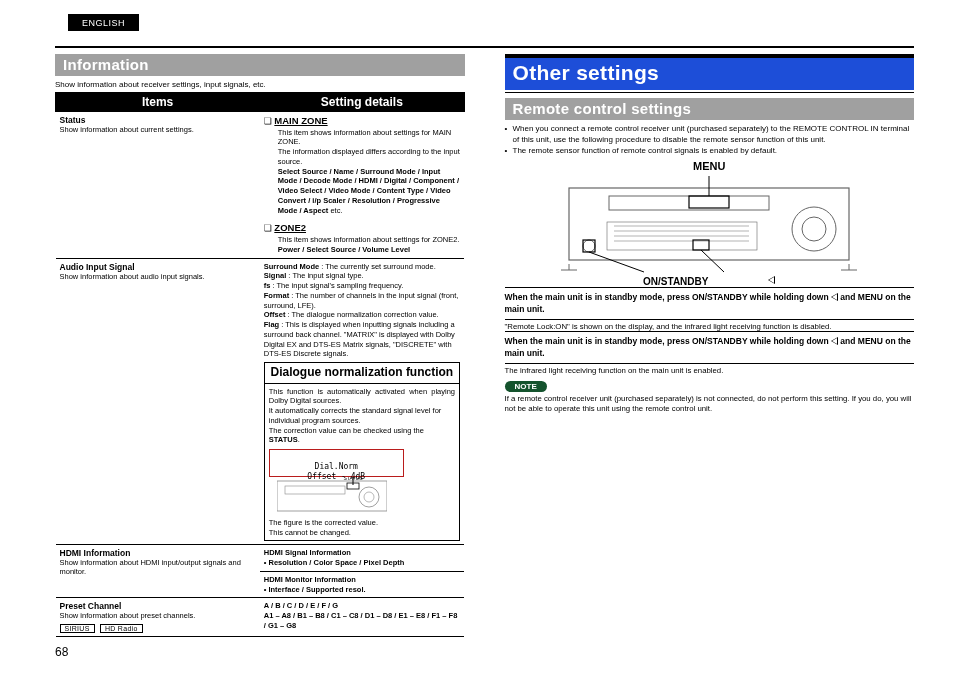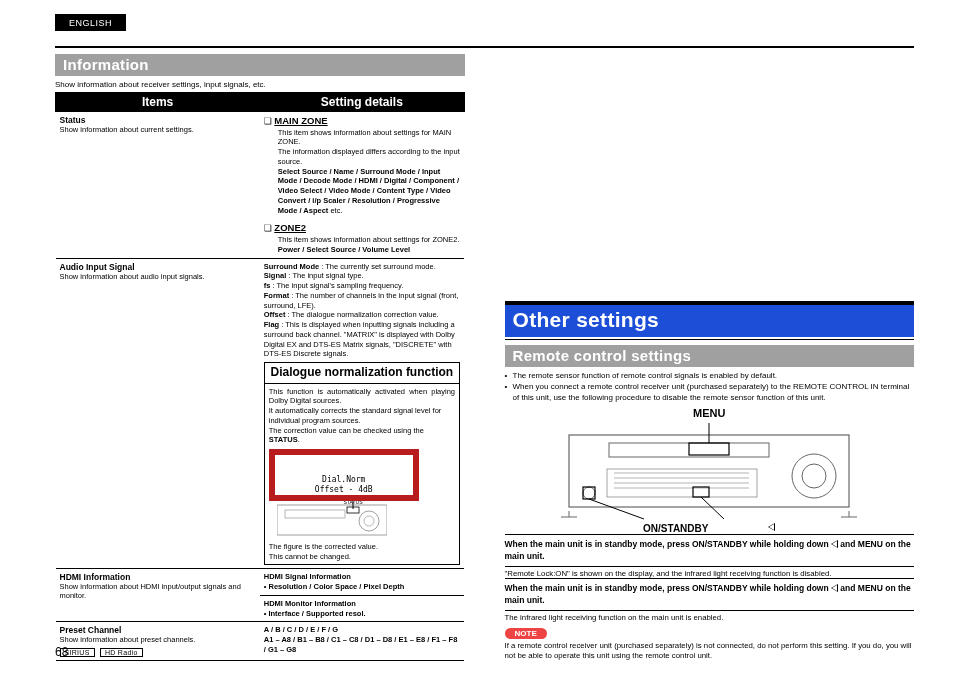--- a/index.html
+++ b/index.html
@@ -13,36 +13,35 @@
   }
   .page {
     width: 954px;
     height: 681px;
     position: relative;
     padding: 20px 40px 10px 55px;
   }
   .lang-tab {
     position: absolute;
     top: 14px;
-    left: 55px;
+    left: 68px;
     background: #000;
     color: #fff;
     font-size: 9px;
     padding: 4px 14px 3px;
     letter-spacing: .5px;
   }
   .main-rule {
     border: none;
     border-top: 2.5px solid #000;
     margin: 26px 0 6px 0;
   }
   .columns {
     display: flex;
     gap: 40px;
-    align-items: flex-end;
   }
   .col {
     flex: 1;
     min-width: 0;
   }
   .section-heading {
     background: #a0a0a0;
     color: #fff;
     font-size: 15px;
     font-weight: bold;
@@ -108,27 +107,27 @@
     padding:2px;
   }
   .inner-table td {
     border:1px solid #000 !important;
     padding:3px 4px;
     font-size:7.5px;
     line-height:1.3;
     margin-top:33px;
   }
   .display-box {
-    border:6px solid #b91c1c;
+    border:1px solid #b91c1c;
     background:#fff;
-    width:150px;
+    width:135px;
     height:28px;
     font-family: monospace;
     font-size:8px;
-    padding:20px 5px;
+    padding:12px 5px;
     line-height:1.2;
     display:inline-block;
     vertical-align:top;
   }
   .receiver-mini {
     display:inline-block;
     vertical-align:top;
     margin-left:8px;
   }
   .tags { margin-top:4px; }
@@ -169,21 +168,21 @@
     border-bottom:1px solid #000;
     padding:4px 0;
     font-size:8.5px;
     font-weight:bold;
     line-height:1.35;
     margin-bottom:1px;
   }
   .after-bar { font-size:7.8px; margin:2px 0 0; }
   .note-pill {
     display:inline-block;
-    background:#ef4444;
+    background:#14532d;
     color:#fff;
     border-radius:8px;
     padding:1px 10px;
     font-size:8px;
     font-weight:bold;
     margin-top:6px;
   }
   .note-text { font-size:7.8px; line-height:1.3; margin-top:2px;}
   .tri-left-outline {
     display:inline-block;
@@ -330,22 +329,22 @@
     </div>
 
     <div class="col">
       <div style="border-top:4px solid #000;">
         <div class="section-heading big">Other settings</div>
       </div>
       <div style="border-top:1.5px solid #000; margin-top:2px;"></div>
       <div class="section-heading" style="margin-top:5px;">Remote control settings</div>
 
       <ul class="r-bullet-list">
+        <li>When you connect a remote control receiver unit (purchased separately) to the REMOTE CONTROL IN terminal of this unit, use the following procedure to disable the remote sensor function of this unit.</li>
         <li>The remote sensor function of remote control signals is enabled by default.</li>
-        <li>When you connect a remote control receiver unit (purchased separately) to the REMOTE CONTROL IN terminal of this unit, use the following procedure to disable the remote sensor function of this unit.</li>
       </ul>
 
       <div class="menu-label">MENU</div>
 
       <svg class="receiver-big" width="320" height="100" viewBox="0 0 320 100">
         <rect x="20" y="14" width="280" height="72" fill="none" stroke="#666" stroke-width="1.2"></rect>
         <rect x="60" y="22" width="160" height="14" fill="none" stroke="#666"></rect>
         <circle cx="265" cy="55" r="22" fill="none" stroke="#666"></circle>
         <circle cx="265" cy="55" r="12" fill="none" stroke="#666"></circle>
         <circle cx="40" cy="72" r="6" fill="none" stroke="#666"></circle>

